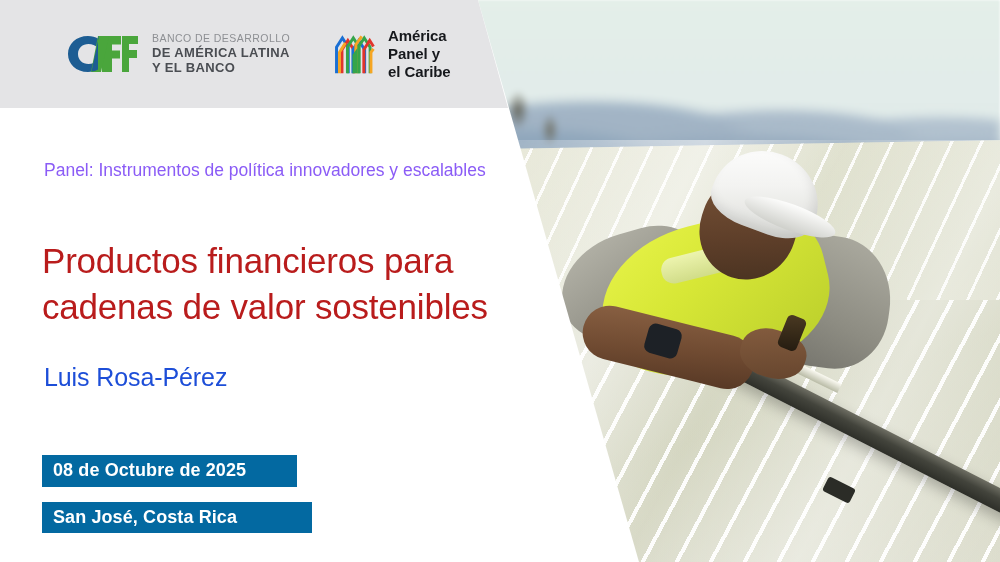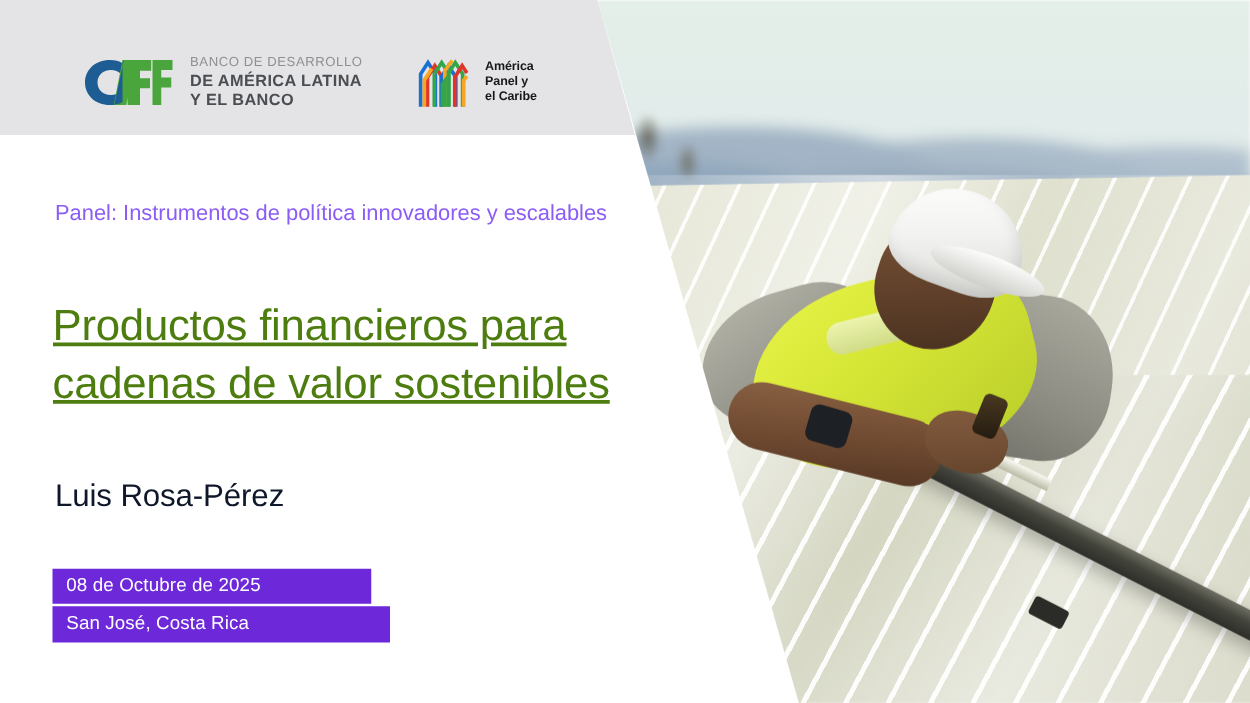--- a/index.html
+++ b/index.html
@@ -226,42 +226,42 @@
     position: absolute;
     left: 0; top: 0;
     width: 1000px; height: 108px;
     background: #e4e4e6;
     clip-path: polygon(0 0, 478px 0, 508px 108px, 0 108px);
   }
 
   
   #logo-row {
     position: absolute;
-    left: 0; top: 12px;
+    left: 0; top: 0;
     height: 108px;
     display: flex;
     align-items: center;
     gap: 44px;
     padding-left: 66px;
   }
   .logo { display: flex; align-items: center; gap: 12px; }
 
   
   #caf-mark { width: 74px; height: 40px; flex: 0 0 auto; }
   #caf-words {
     line-height: 1.18;
     letter-spacing: .2px;
   }
   .caf-l1 { font-size: 10.5px; color: #8d8f93; font-weight: 400; letter-spacing: .45px; }
   .caf-l2, .caf-l3 { font-size: 13px; color: #4a4d52; font-weight: 700; letter-spacing: .35px; }
 
   
   #alc-mark { width: 42px; height: 42px; flex: 0 0 auto; }
   #alc-words {
-    font-size: 10px;
+    font-size: 15px;
     font-weight: 700;
     color: #16181c;
     line-height: 1.22;
     letter-spacing: -.1px;
   }
 
   
   #panel-line {
     position: absolute;
     left: 44px; top: 157px;
@@ -270,52 +270,50 @@
     line-height: 1.52;
     color: #8b5cf6;
     font-weight: 400;
   }
   #main-title {
     position: absolute;
     left: 42px; top: 238px;
     width: 520px;
     font-size: 35px;
     line-height: 1.30;
-    color: #4d7c0f;
+    color: #b91c1c;
     font-weight: 400;
     letter-spacing: -.2px;
-    text-decoration: underline;
   }
   #speaker {
     position: absolute;
     left: 44px; top: 363px;
     font-size: 25px;
-    color: #0f172a;
+    color: #1d4ed8;
     font-weight: 400;
     letter-spacing: -.1px;
-    margin-top: 20px;
   }
 
   
   #badges {
     position: absolute;
     left: 42px; top: 455px;
   }
   .badge {
     display: block;
-    background: #6d28d9;
+    background: #0369a1;
     color: #ffffff;
-    font-size: 15px;
-    font-weight: 400;
+    font-size: 18px;
+    font-weight: 700;
     padding: 5px 11px 6px 11px;
     letter-spacing: .1px;
     line-height: 1.15;
   }
   #badge-date { width: 233px; }
-  #badge-place { width: 248px; margin-top: 2px; }
+  #badge-place { width: 248px; margin-top: 15px; }
 </style>
 </head>
 <body>
 
 <div id="slide">
 
   <div id="photo-panel">
 
     <div id="photo-blur-soft">
       <div class="ph" id="sky"></div>

